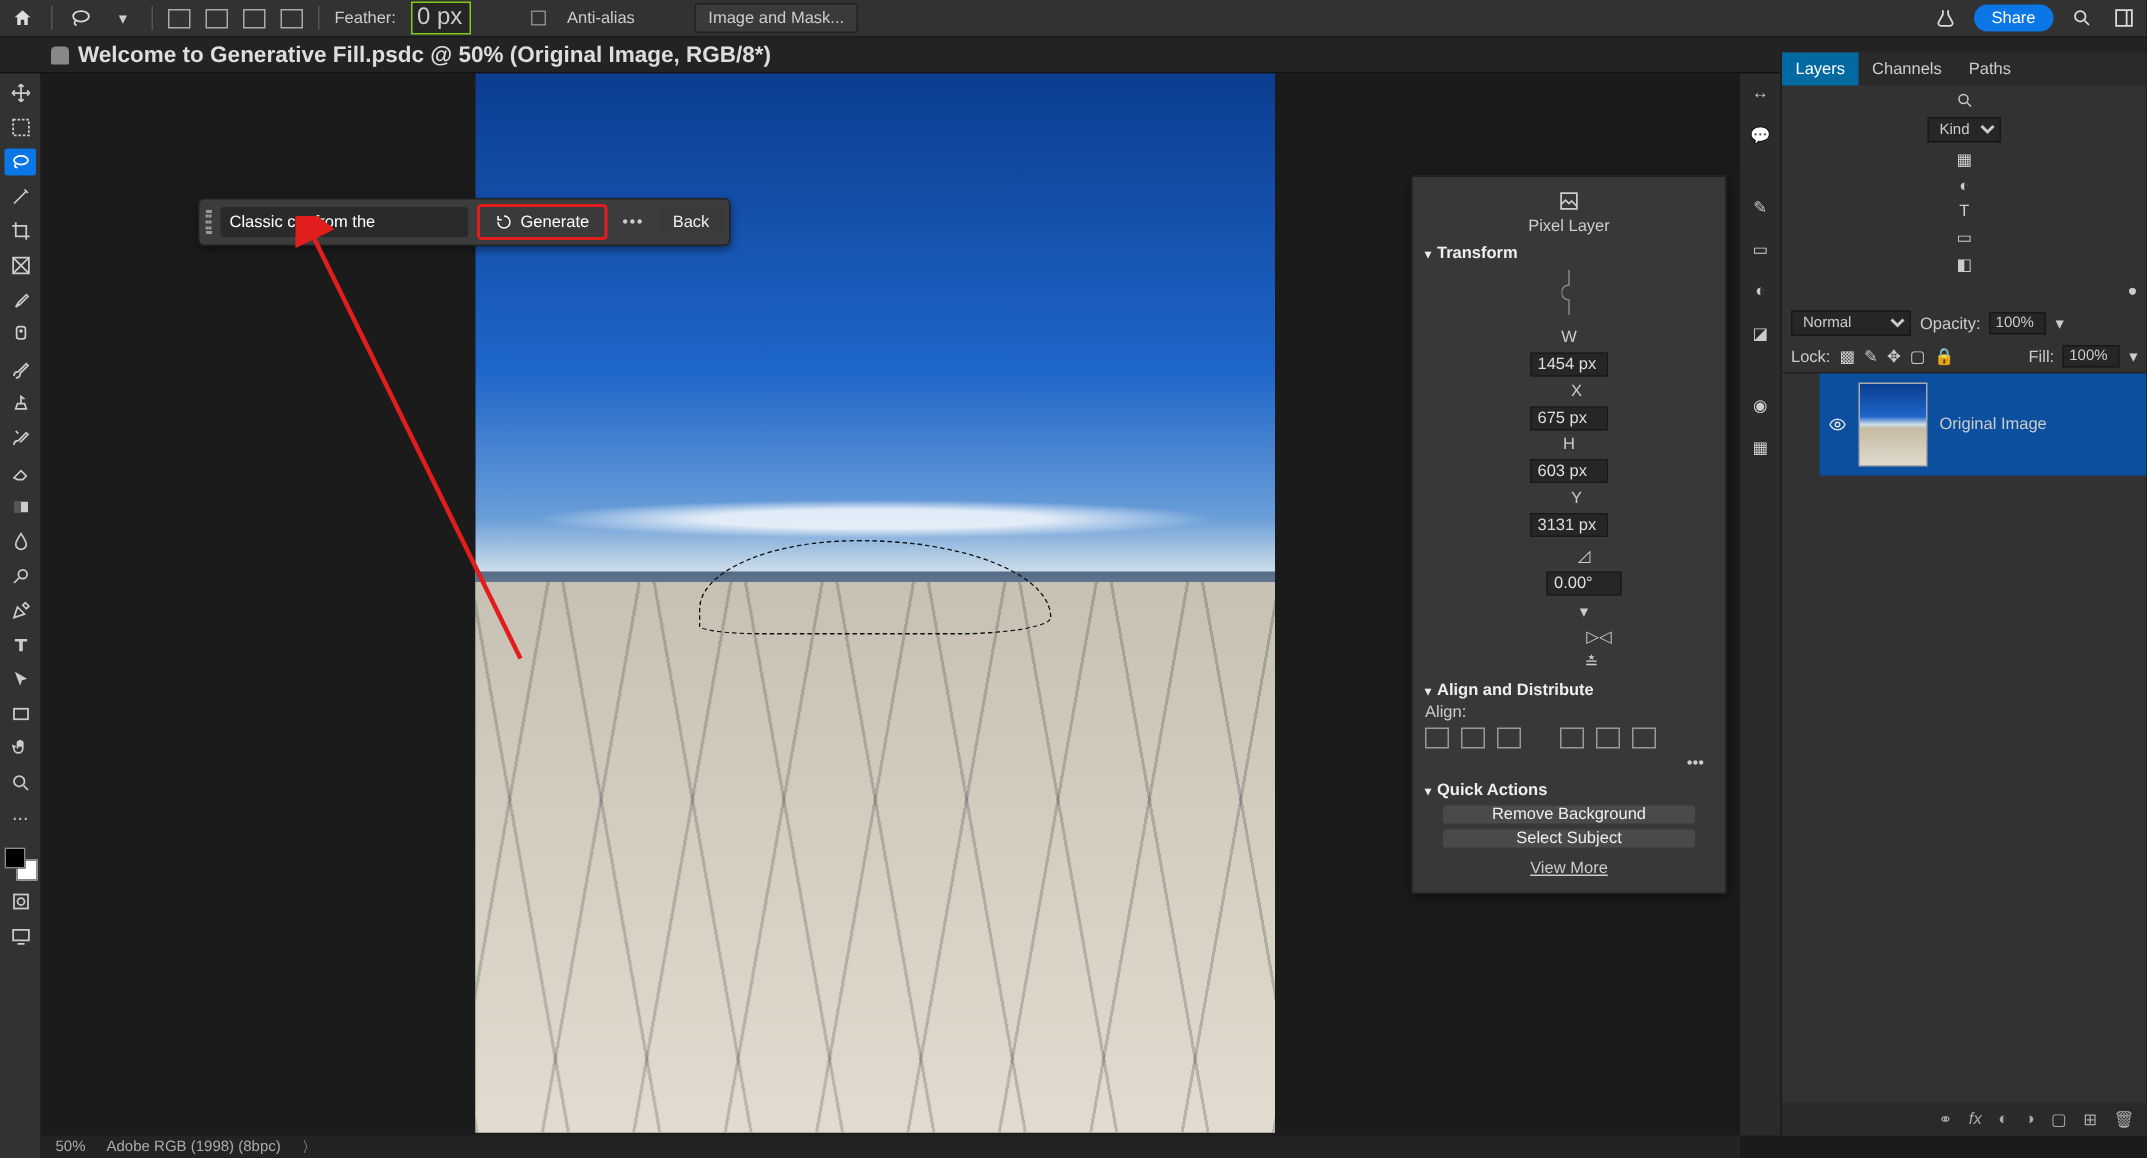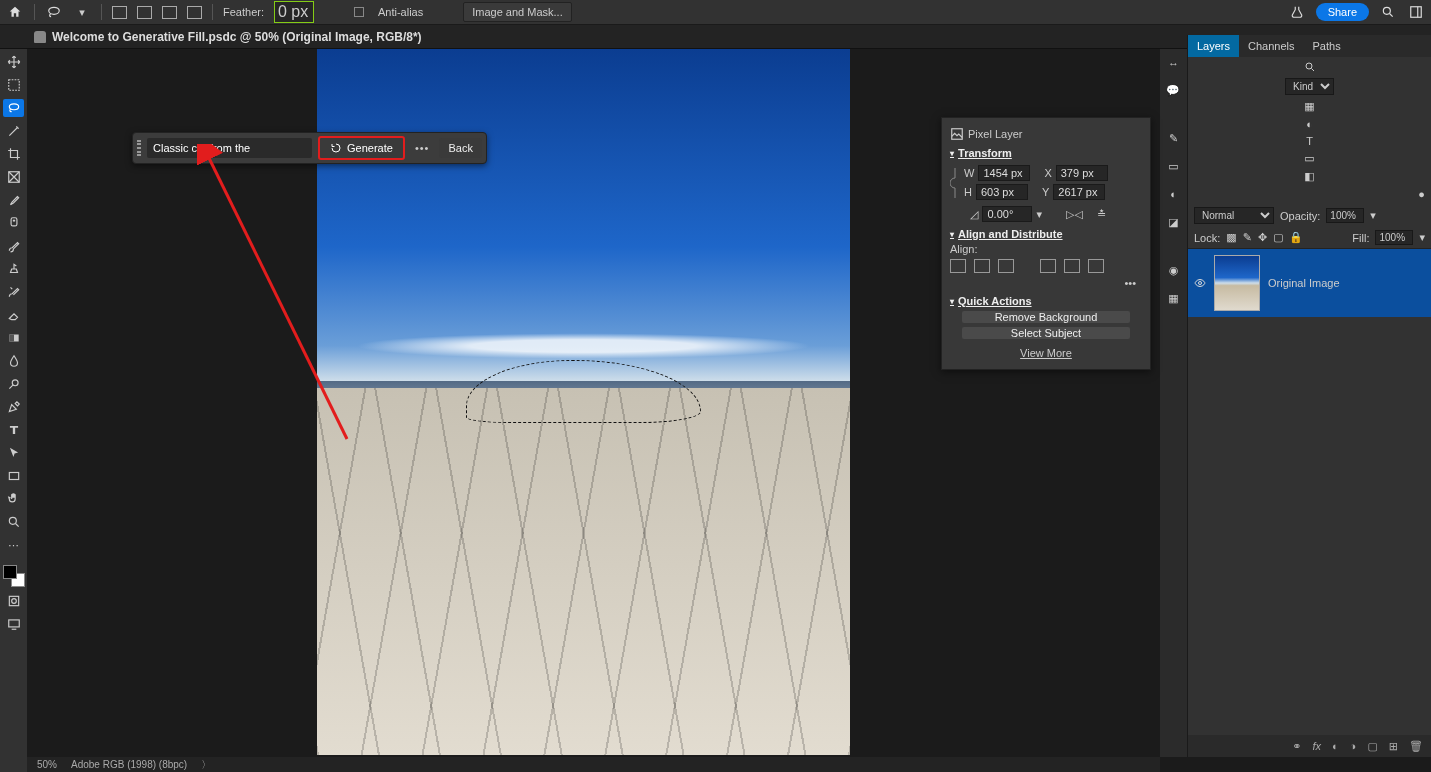--- a/index.html
+++ b/index.html
@@ -15,21 +15,21 @@
 .topbar .feather-lbl { color:#ccc; }
 .topbar input.feather { width:40px; background:#262626; border:1px solid #84cc16; color:#ccc; padding:1px 3px; font-size:16px;}
 .topbar .chk { width:10px; height:10px; border:1px solid #888; display:inline-block; margin-right:4px;}
 .topbar .right { margin-left:auto; display:flex; align-items:flex-start; gap:10px;}
 .share-btn { background:#0b77e7; color:#fff; padding:3px 12px; border-radius:10px; font-size:11px;}
 .sel-mask { background:#3a3a3a; padding:3px 8px; border:1px solid #222; border-radius:2px;}
 
 
 .doc-tabs { height:24px; background:#232323; display:flex; align-items:center; padding-left:34px; gap:6px; border-bottom:1px solid #111;}
 .doc-tabs .cloud { width:12px; height:12px; background:#888; border-radius:3px 3px 1px 1px;}
-.doc-tabs span { font-size:12px; color:#ddd; font-weight:600;}
+.doc-tabs span { font-size:15px; color:#ddd; font-weight:600;}
 
 
 .left-tools { position:absolute; left:0; top:49px; width:27px; bottom:0; background:#323232; display:flex; flex-direction:column; align-items:center; padding-top:4px; gap:5px;}
 .left-tools .tool { width:21px; height:18px; display:flex; align-items:center; justify-content:center; color:#ccc; border-radius:2px; position:relative;}
 .left-tools .tool.active { background:#0b77e7; color:#fff;}
 .left-tools .swatches { margin-top:6px; position:relative; width:22px; height:22px;}
 .left-tools .swatches .fg { position:absolute; top:0; left:0; width:14px; height:14px; background:#000; border:1px solid #888;}
 .left-tools .swatches .bg { position:absolute; bottom:0; right:0; width:14px; height:14px; background:#fff; border:1px solid #888;}
 
 
@@ -59,39 +59,39 @@
 
 .right-strip { position:absolute; right:244px; top:49px; width:27px; bottom:15px; background:#2b2b2b; display:flex; flex-direction:column; align-items:center; padding-top:4px; gap:10px;}
 .right-strip div { width:18px; height:18px; display:flex; align-items:center; justify-content:center; color:#ccc;}
 
 
 .props-panel { position:absolute; top:117px; right:280px; width:210px; background:#383838; border:1px solid #222; box-shadow:0 2px 8px rgba(0,0,0,.5); font-size:11px; color:#ccc;}
 .props-panel .pp-tabs { display:flex; background:#2a2a2a; padding:2px 6px; position:relative;}
 .props-panel .pp-tabs span { padding:4px 8px; }
 .props-panel .pp-tabs span.active { color:#fff; }
 .props-panel .pp-body { padding:6px 8px;}
-.props-panel .row { display:flex; align-items:center; margin:3px 0; gap:4px;}
-.props-panel .sect { font-weight:600; color:#eee; margin:6px 0 3px; display:flex; align-items:center; gap:4px;text-decoration:underline;}
+.props-panel .row { display:flex; align-items:center; margin:3px 0; gap:4px;flex-direction:column;}
+.props-panel .sect { font-weight:600; color:#eee; margin:6px 0 3px; display:flex; align-items:center; gap:4px;}
 .props-panel .sect::before { content:"▾"; font-size:8px;}
 .props-panel .field { background:#262626; border:1px solid #1a1a1a; padding:1px 4px; width:52px; color:#ddd;}
 .align-row { display:flex; gap:8px; margin:4px 0;}
 .align-row .ab { width:16px; height:14px; border:1px solid #999; position:relative;}
 .qa-btn { background:#4a4a4a; text-align:center; padding:0 0; margin:4px 12px; border-radius:2px; color:#eee;}
 .view-more { text-align:center; text-decoration:underline; padding:4px 0;}
 
 
 .layers-panel { position:absolute; right:0; top:35px; width:244px; bottom:15px; background:#323232; border-left:1px solid #1a1a1a; font-size:11px; color:#ccc;}
 .layers-panel .lp-tabs { display:flex; background:#2a2a2a; }
 .layers-panel .lp-tabs span { padding:5px 9px;}
 .layers-panel .lp-tabs span.active { background:#0369a1; color:#fff;}
 .layers-panel .filter-row { display:flex; align-items:center; gap:5px; padding:4px 6px;flex-direction:column;}
 .layers-panel select, .layers-panel .mini { background:#262626; border:1px solid #181818; color:#ccc; font-size:10px; padding:1px 3px;}
 .layers-panel .blend-row { display:flex; align-items:center; gap:6px; padding:3px 6px;}
 .layers-panel .lock-row { display:flex; align-items:center; gap:6px; padding:3px 6px; border-bottom:1px solid #222;}
-.layers-panel .layer-item { display:flex; align-items:center; gap:8px; padding:6px; background:#0b4f9e;}
+.layers-panel .layer-item { display:flex; align-items:center; gap:8px; padding:6px; background:#0b4f9e;margin-left:25px;}
 .layers-panel .thumb { width:46px; height:56px; border:1px solid #aaa;
   background: linear-gradient(to bottom,#0b3d91 0%, #1e66c9 40%, #cdddea 50%, #c7bba2 55%, #e0dace 100%);
 }
 .layers-panel .eye { width:12px; height:12px;}
 .layers-panel .footer { position:absolute; bottom:0; left:0; right:0; height:22px; background:#2a2a2a; display:flex; align-items:center; justify-content:flex-end; gap:11px; padding:0 8px; color:#aaa;}
 
 
 .status-bar { position:absolute; bottom:0; left:27px; right:271px; height:15px; background:#232323; color:#aaa; font-size:10px; display:flex; align-items:center; padding:0 10px; gap:14px;}
 
 svg { display:block; }
@@ -351,27 +351,27 @@
     <div class="sect">Transform</div>
     <div class="row">
       <svg width="10" height="34" viewBox="0 0 10 34" stroke="#888" fill="none">
           <path d="M5 2v10a3 3 0 000 10v10"></path>
         </svg>
       <div>
         <div class="row">
             <span>W</span>
             <div class="field">1454 px</div>
           <span style="margin-left:10px">X</span>
-            <div class="field">379 px</div>
+            <div class="field">675 px</div>
           </div>
         <div class="row">
             <span>H</span>
             <div class="field">603 px</div>
           <span style="margin-left:10px">Y</span>
-            <div class="field">2617 px</div>
+            <div class="field">3131 px</div>
           </div>
       </div>
     </div>
     <div class="row" style="margin-left:20px">
       <span>◿</span>
       <div class="field" style="width:50px">0.00°</div>
         <span>▾</span>
       <span style="margin-left:20px">▷◁</span>
       <span style="margin-left:10px">≛</span>
     </div>

